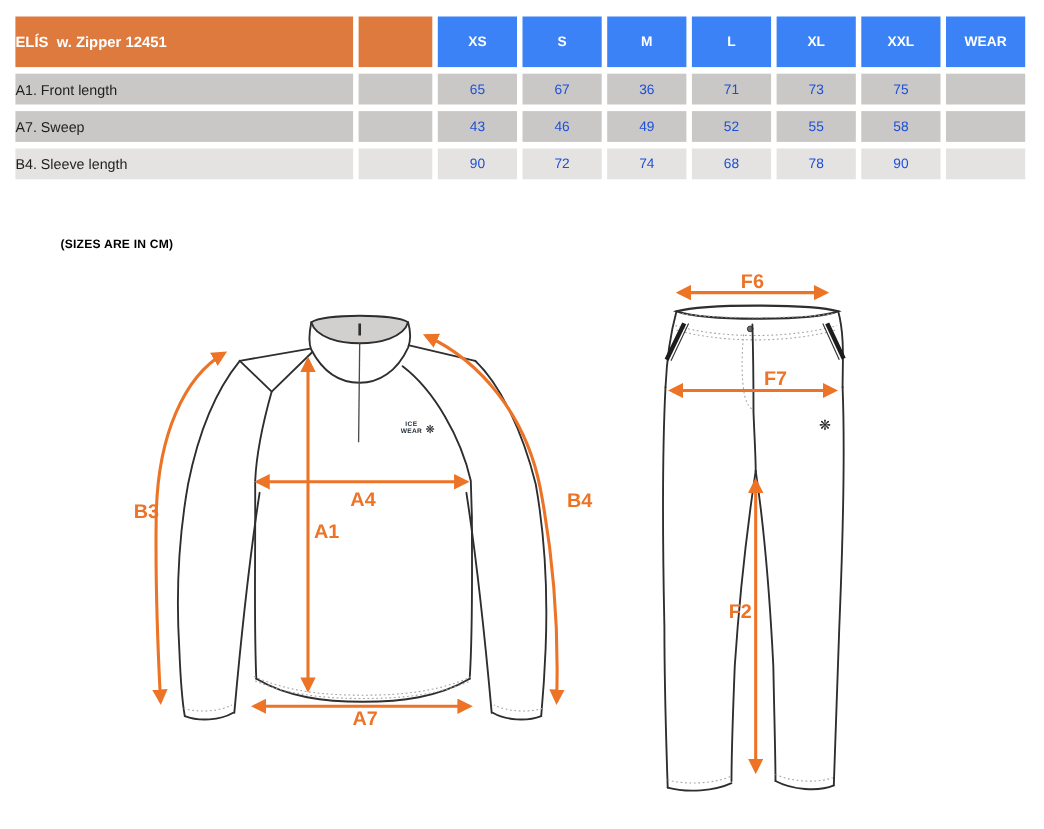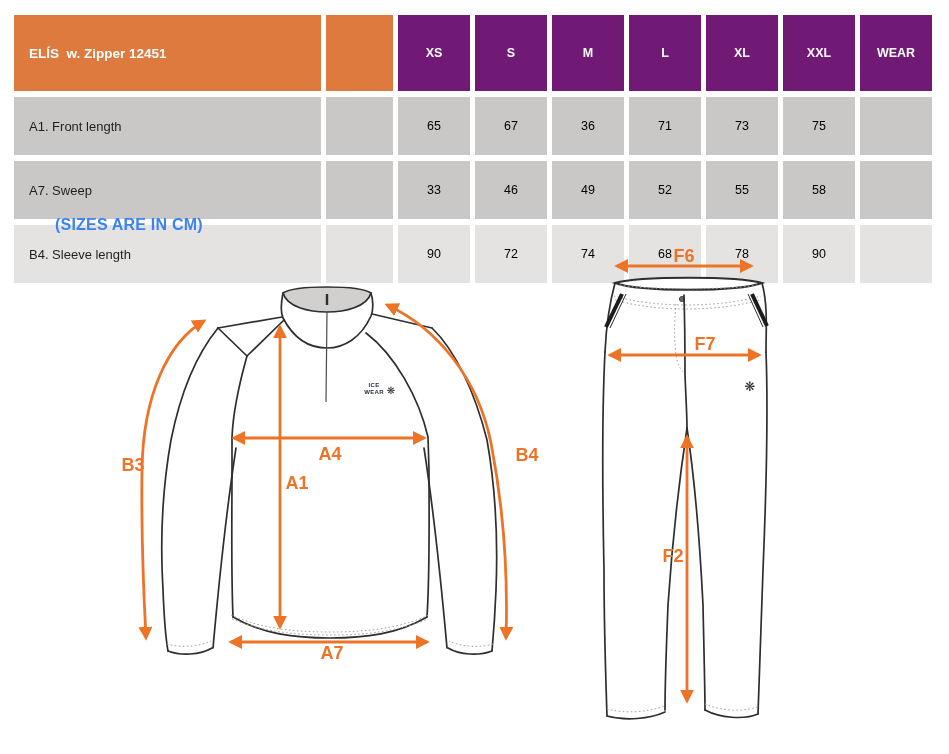--- a/index.html
+++ b/index.html
@@ -11,51 +11,51 @@
     overflow:hidden;
   }
   
   .size-table{
     position:absolute;left:9px;top:9px;
     border-collapse:separate;
     border-spacing:5px 6px;
     table-layout:fixed;
   }
   .size-table th,.size-table td{
-    padding:15px;margin:0;
+    padding:0;margin:0;
     font-family:"Liberation Sans",sans-serif;
   }
   .col-label{width:307px;}
   .col-spacer{width:67px;}
   .col-size{width:72px;}
   .title-cell{
     background:#DE7A3E;color:#ffffff;
     height:46px;text-align:left;padding-left:42px;
     font-size:13.5px;font-weight:bold;white-space:pre;
   }
   .hdr-spacer{background:#DE7A3E;height:46px;}
   .size-cell{
-    background:#701a75;color:#ffffff;
+    background:#3b82f6;color:#ffffff;
     height:46px;text-align:center;
     font-size:12.5px;font-weight:bold;
   }
   .label-cell{
     height:17px;text-align:left;padding-left:31px;
     font-size:13px;color:#1f1f1f;
   }
   .val{
     height:28px;text-align:center;
-    font-size:12.5px;color:#000000;
+    font-size:12.5px;color:#1d4ed8;
   }
   .r0 td{background:#C9C8C6;}
   .r1 td{background:#E4E3E1;}
   
   .note{
     position:absolute;left:55px;top:216px;
-    font-size:16px;font-weight:bold;color:#3b82f6;
+    font-size:11px;font-weight:bold;color:#000000;
     letter-spacing:0.2px;
   }
   
   .diagram-svg{position:absolute;left:0;top:240px;}
   .ln{stroke:#2e2e2e;stroke-width:1.7;fill:none;stroke-linecap:round;stroke-linejoin:round;}
   .zip{stroke:#4a4a4a;stroke-width:1.2;fill:none;}
   .stitch{stroke:#a3a3a3;stroke-width:1;stroke-dasharray:1.6 2.4;fill:none;}
   .pkt{stroke:#1c1c1c;stroke-width:4;fill:none;stroke-linecap:butt;}
   .pkt-thin{stroke:#2e2e2e;stroke-width:1;fill:none;}
   .arrow{stroke:#ED7426;stroke-width:2.8;fill:none;}
@@ -101,21 +101,21 @@
         <td class="val">67</td>
         <td class="val">36</td>
         <td class="val">71</td>
         <td class="val">73</td>
         <td class="val">75</td>
         <td class="val"></td>
       </tr>
       <tr class="r0">
         <td class="label-cell">A7. Sweep</td>
         <td></td>
-        <td class="val">33</td>
+        <td class="val">43</td>
         <td class="val">46</td>
         <td class="val">49</td>
         <td class="val">52</td>
         <td class="val">55</td>
         <td class="val">58</td>
         <td class="val"></td>
       </tr>
       <tr class="r1">
         <td class="label-cell">B4. Sleeve length</td>
         <td></td>

